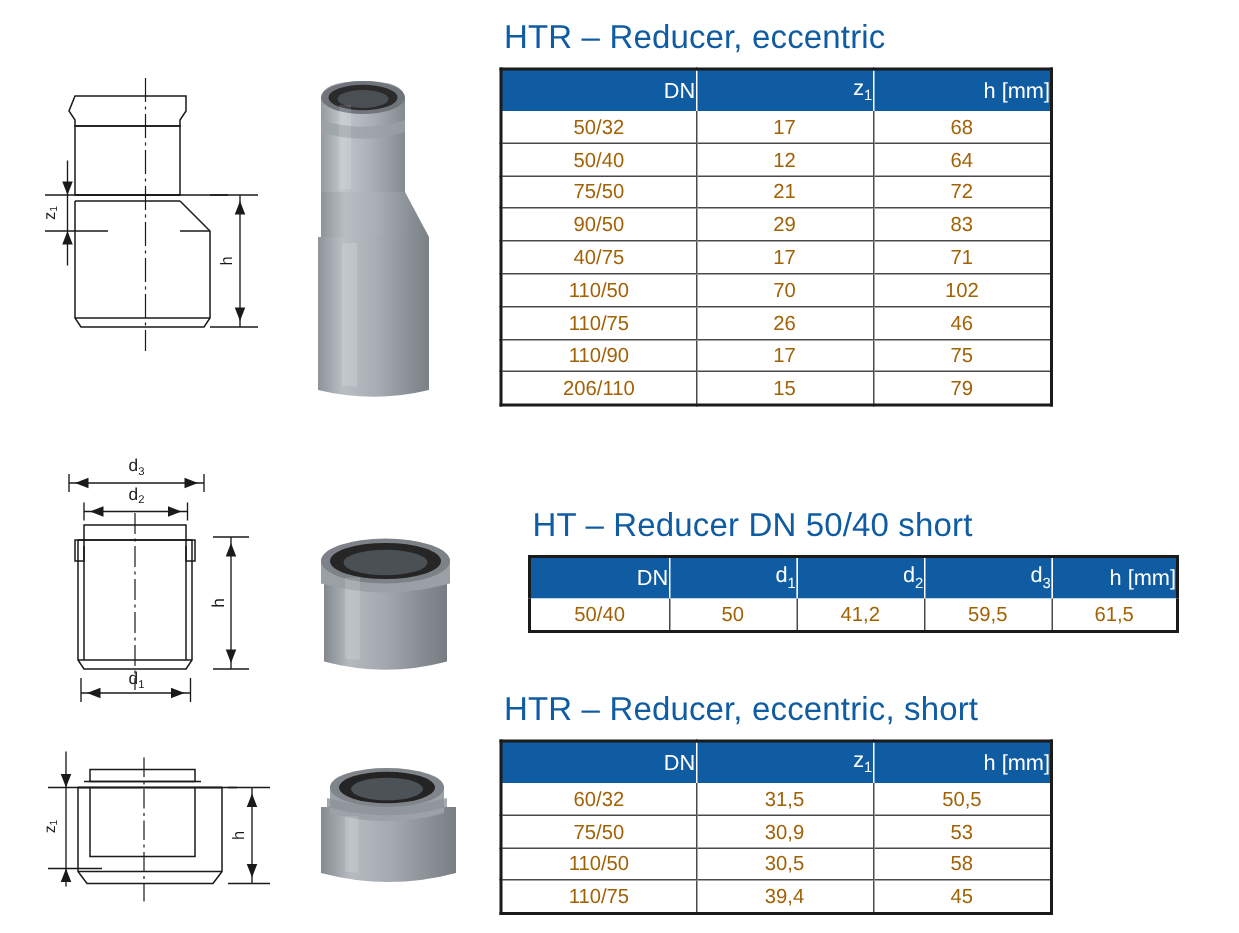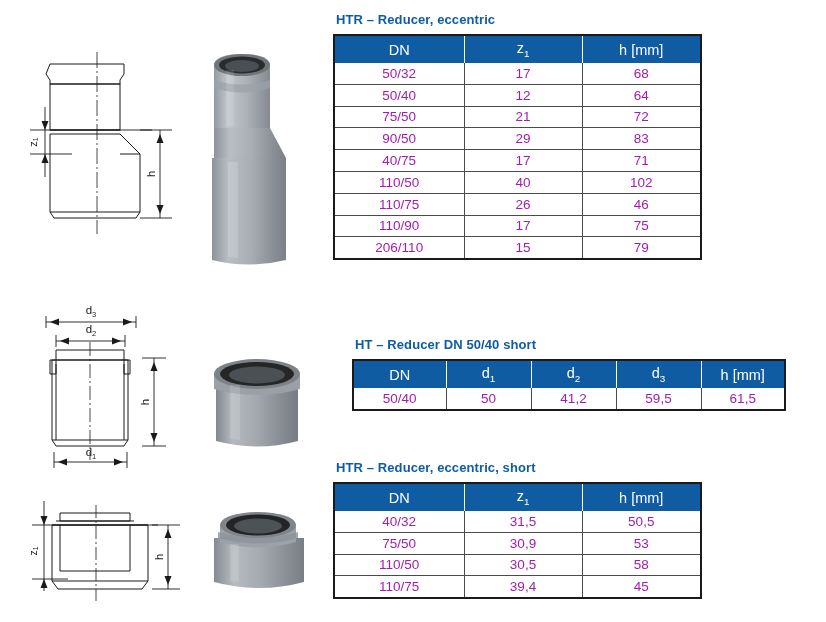--- a/index.html
+++ b/index.html
@@ -15,47 +15,47 @@
     overflow: hidden;
   }
 
   
   .section {
     position: absolute;
   }
 
   .sec-title {
     color: #0f5ca3;
-    font-size: 13px;
-    font-weight: 700;
+    font-size: 22px;
+    font-weight: 400;
     letter-spacing: 0.1px;
     white-space: nowrap;
     margin: 0 0 7px 3px;
   }
 
   table.spec {
     border-collapse: collapse;
     border: 2px solid #1a1a1a;
     table-layout: fixed;
     background: #ffffff;
   }
   table.spec th {
     background: #0f5ca3;
     color: #ffffff;
     font-weight: 400;
     font-size: 14.5px;
     height: 27px;
     padding: 0;
-    text-align: center;
+    text-align: right;
     border-right: 1px solid #ffffff;
     vertical-align: middle;
   }
   table.spec th:last-child { border-right: none; }
   table.spec td {
-    color: #a21caf;
+    color: #a16207;
     font-size: 13.5px;
     height: 20.8px;
     padding: 0;
     text-align: center;
     border-right: 1px solid #4a4a4a;
     border-top: 1px solid #4a4a4a;
     vertical-align: middle;
     background: #ffffff;
   }
   table.spec td:last-child { border-right: none; }
@@ -200,21 +200,21 @@
           <td>29</td>
           <td>83</td>
         </tr>
       <tr>
           <td>40/75</td>
           <td>17</td>
           <td>71</td>
         </tr>
       <tr>
           <td>110/50</td>
-          <td>40</td>
+          <td>70</td>
           <td>102</td>
         </tr>
       <tr>
           <td>110/75</td>
           <td>26</td>
           <td>46</td>
         </tr>
       <tr>
           <td>110/90</td>
           <td>17</td>
@@ -403,21 +403,21 @@
       </colgroup>
     <thead>
       <tr>
         <th><span>DN</span></th>
         <th><span>z</span><span class="sub">1</span></th>
         <th><span>h [mm]</span></th>
       </tr>
     </thead>
     <tbody>
       <tr>
-          <td>40/32</td>
+          <td>60/32</td>
           <td>31,5</td>
           <td>50,5</td>
         </tr>
       <tr>
           <td>75/50</td>
           <td>30,9</td>
           <td>53</td>
         </tr>
       <tr>
           <td>110/50</td>

